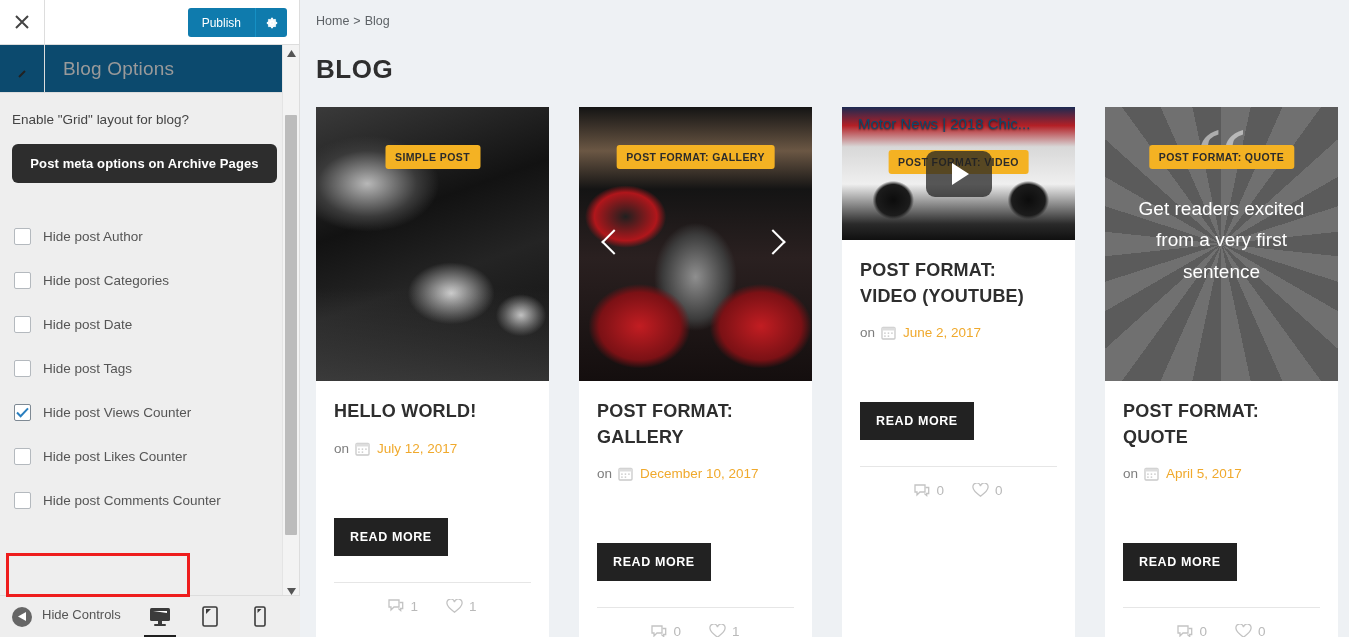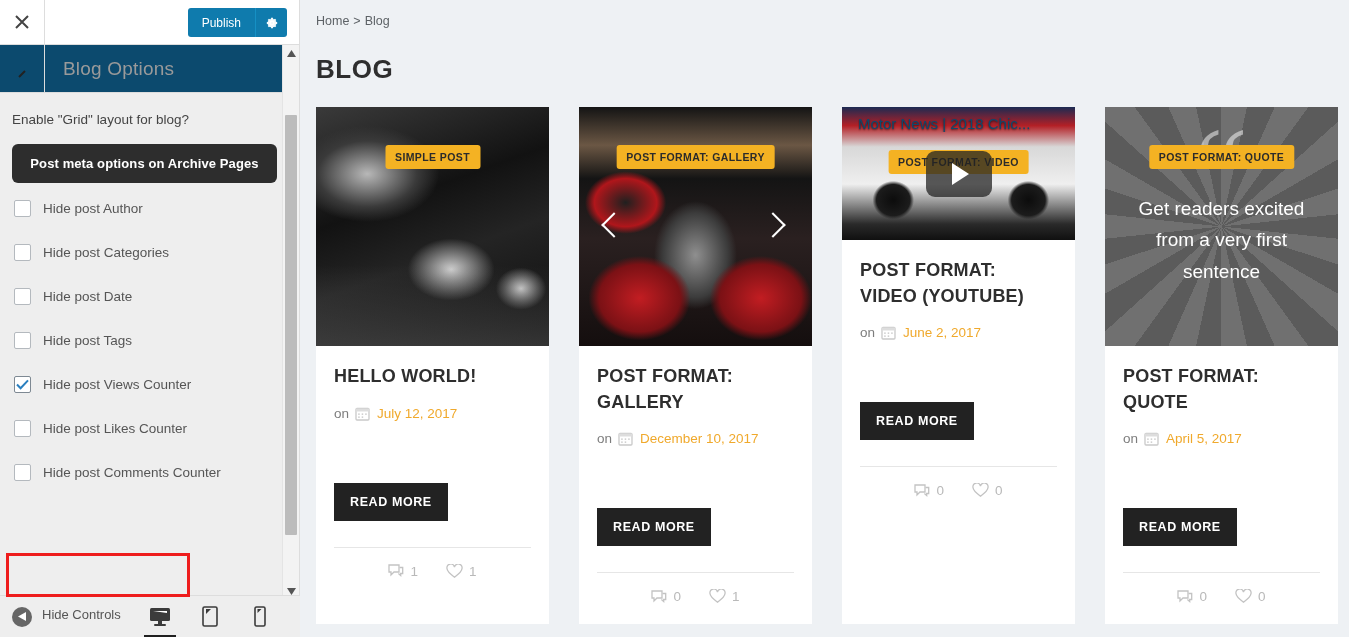--- a/index.html
+++ b/index.html
@@ -90,21 +90,21 @@
   }
   .toggle-text { color: #ffffff; font-size: 14px; }
   .toggle-knob {
     width: 26px; height: 26px; border-radius: 50%; background: #ffffff;
   }
 
   .dark-btn {
     background: #2d2d2d; color: #ffffff;
     font-size: 13px; font-weight: bold;
     padding: 12px 14px; border-radius: 6px;
-    text-align: center; margin-bottom: 4px;
+    text-align: center; margin-bottom: 32px;
     cursor: pointer; letter-spacing: .1px;
   }
 
   .chk-row {
     display: flex; align-items: center;
     height: 44px; padding-left: 2px;
     cursor: pointer; position: relative;
   }
   .chk-box {
     width: 17px; height: 17px; background: #ffffff;
@@ -179,21 +179,21 @@
     letter-spacing: .5px; padding-left: 16px; margin-bottom: 22px;
   }
   .grid {
     display: flex; gap: 30px; padding-left: 16px;
   }
   .card {
     width: 233px; background: #ffffff; flex: 0 0 233px;
     position: relative;
   }
   .thumb {
-    position: relative; width: 233px; height: 239px; overflow: hidden;
+    position: relative; width: 233px; height: 274px; overflow: hidden;
   }
   .thumb.video { height: 133px; }
   .badge {
     position: absolute; top: 38px; left: 50%; transform: translateX(-50%);
     background: #f4b223; color: #2b2b2b;
     font-size: 10.5px; font-weight: bold; letter-spacing: .4px;
     padding: 6px 10px; border-radius: 3px; white-space: nowrap; z-index: 5;
   }
   .badge.video-badge { top: 43px; }
   .card-body { padding: 18px 18px 0 18px; }

